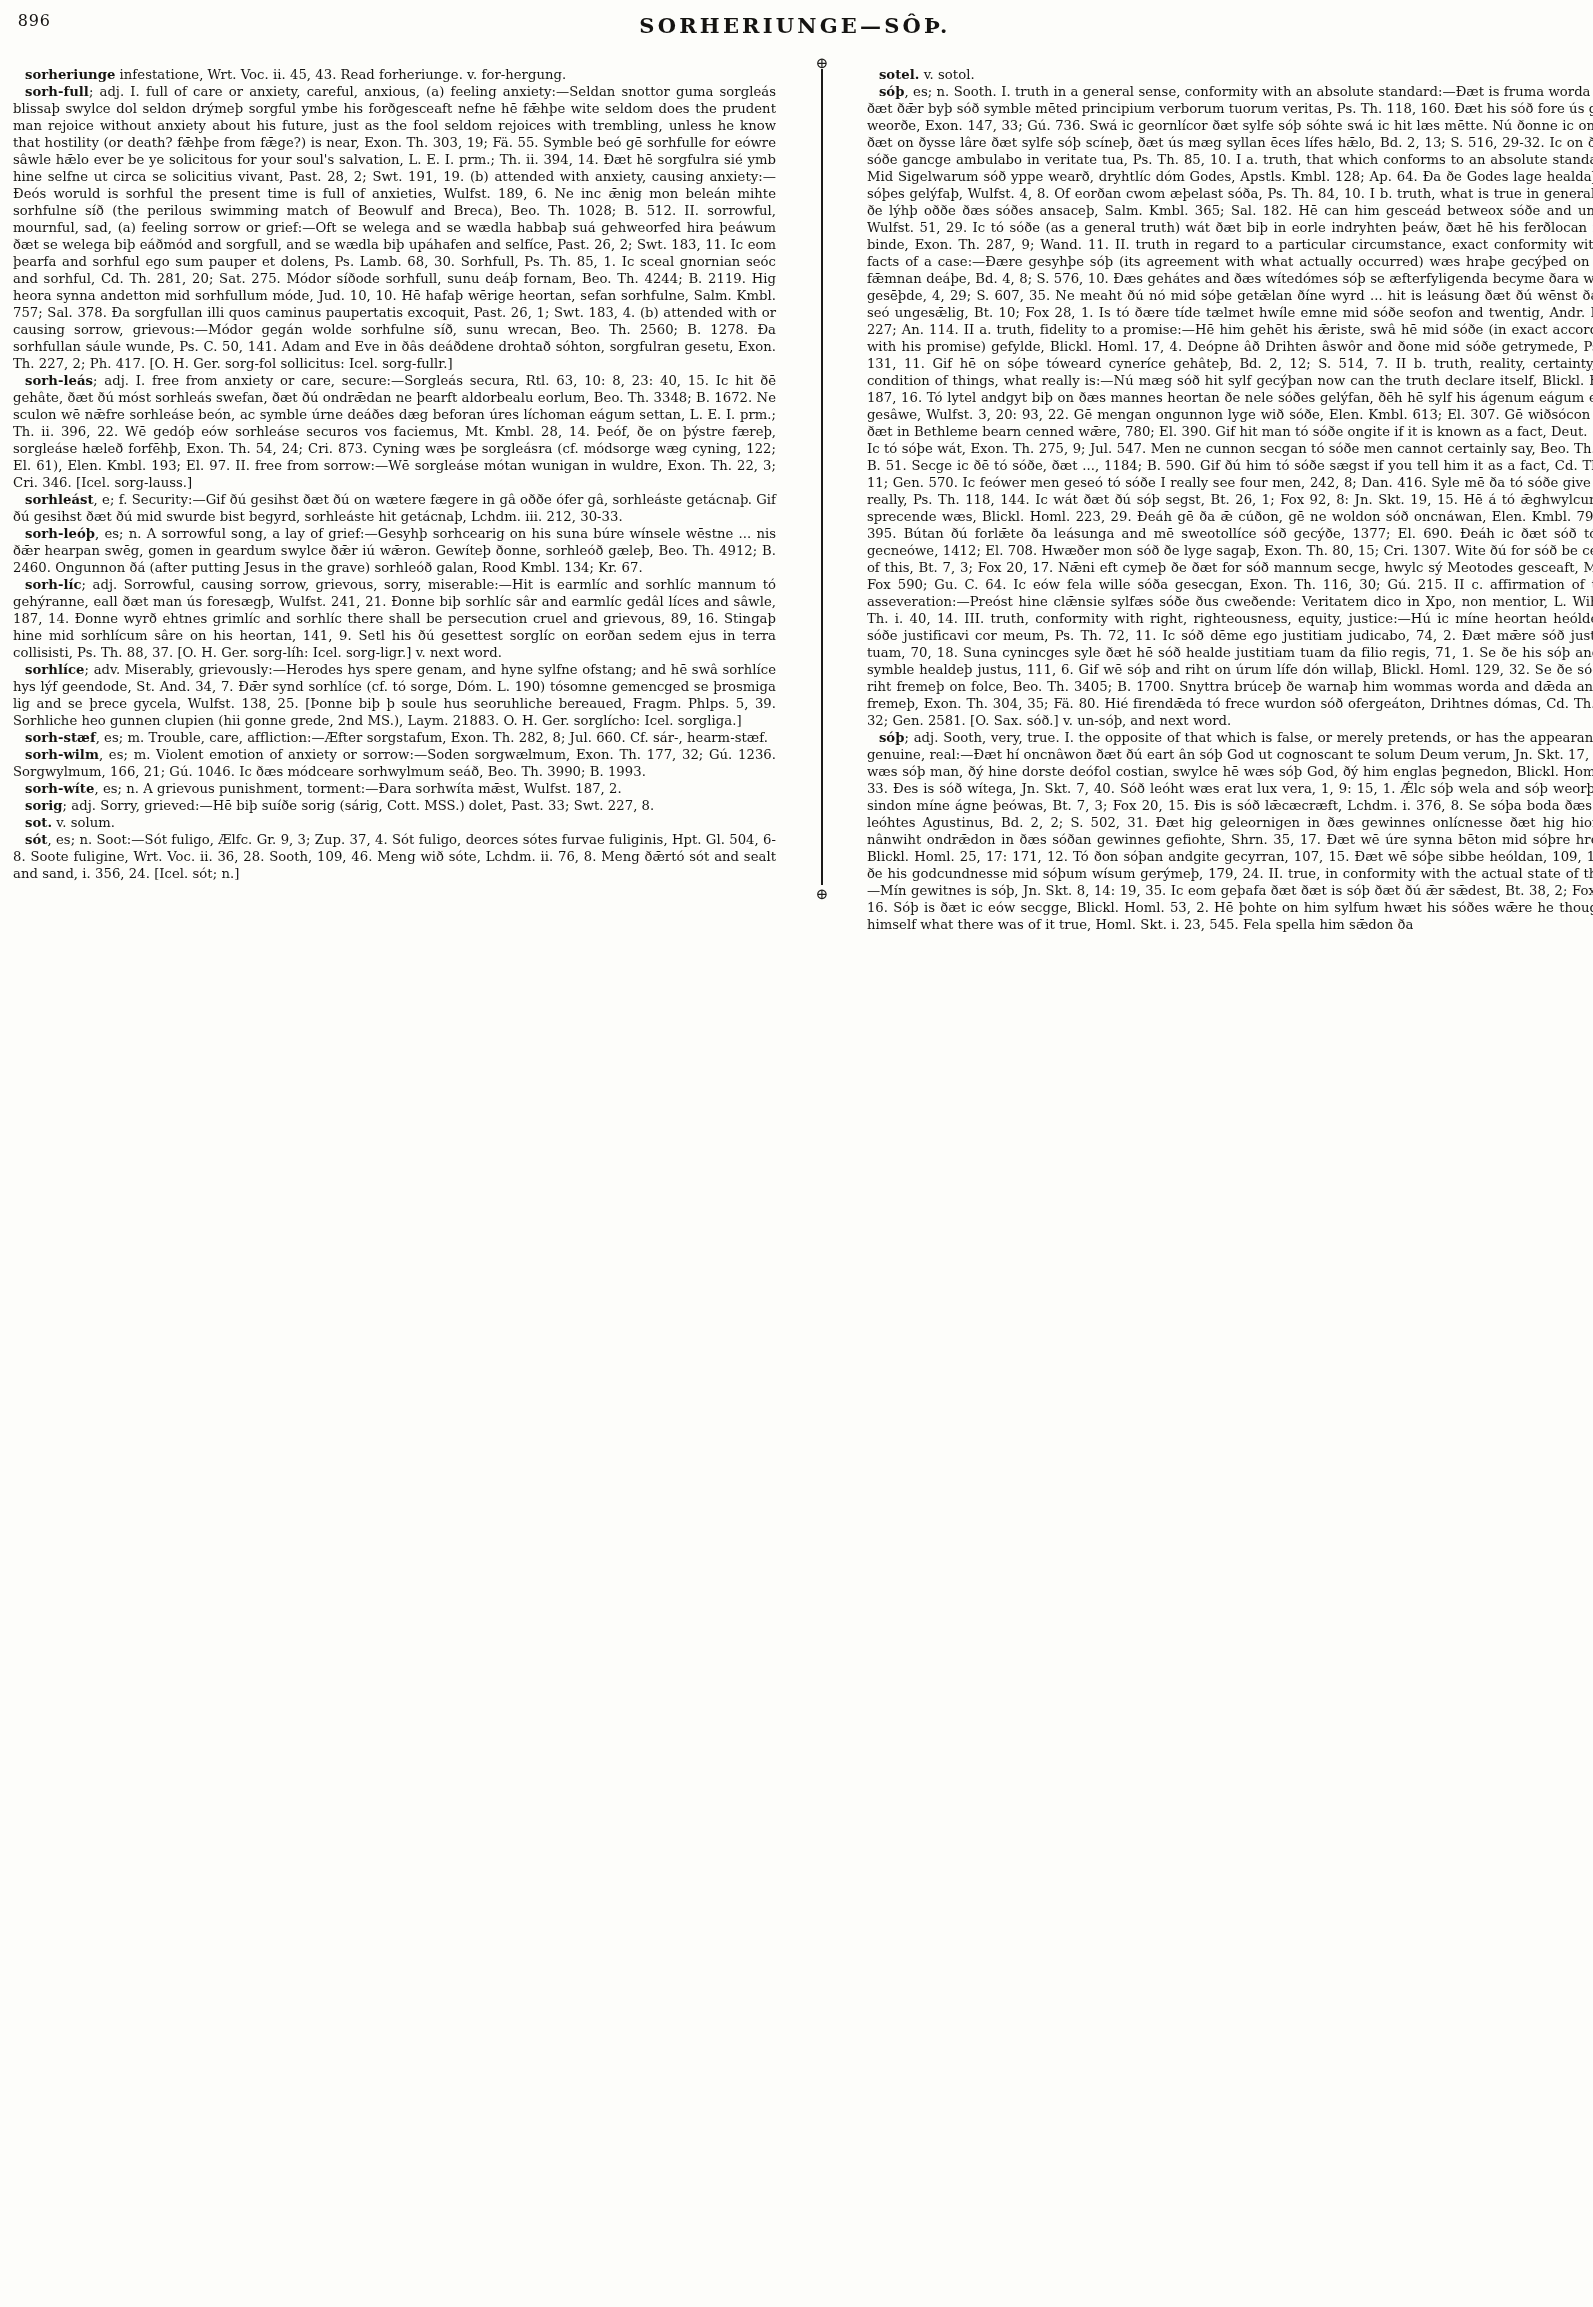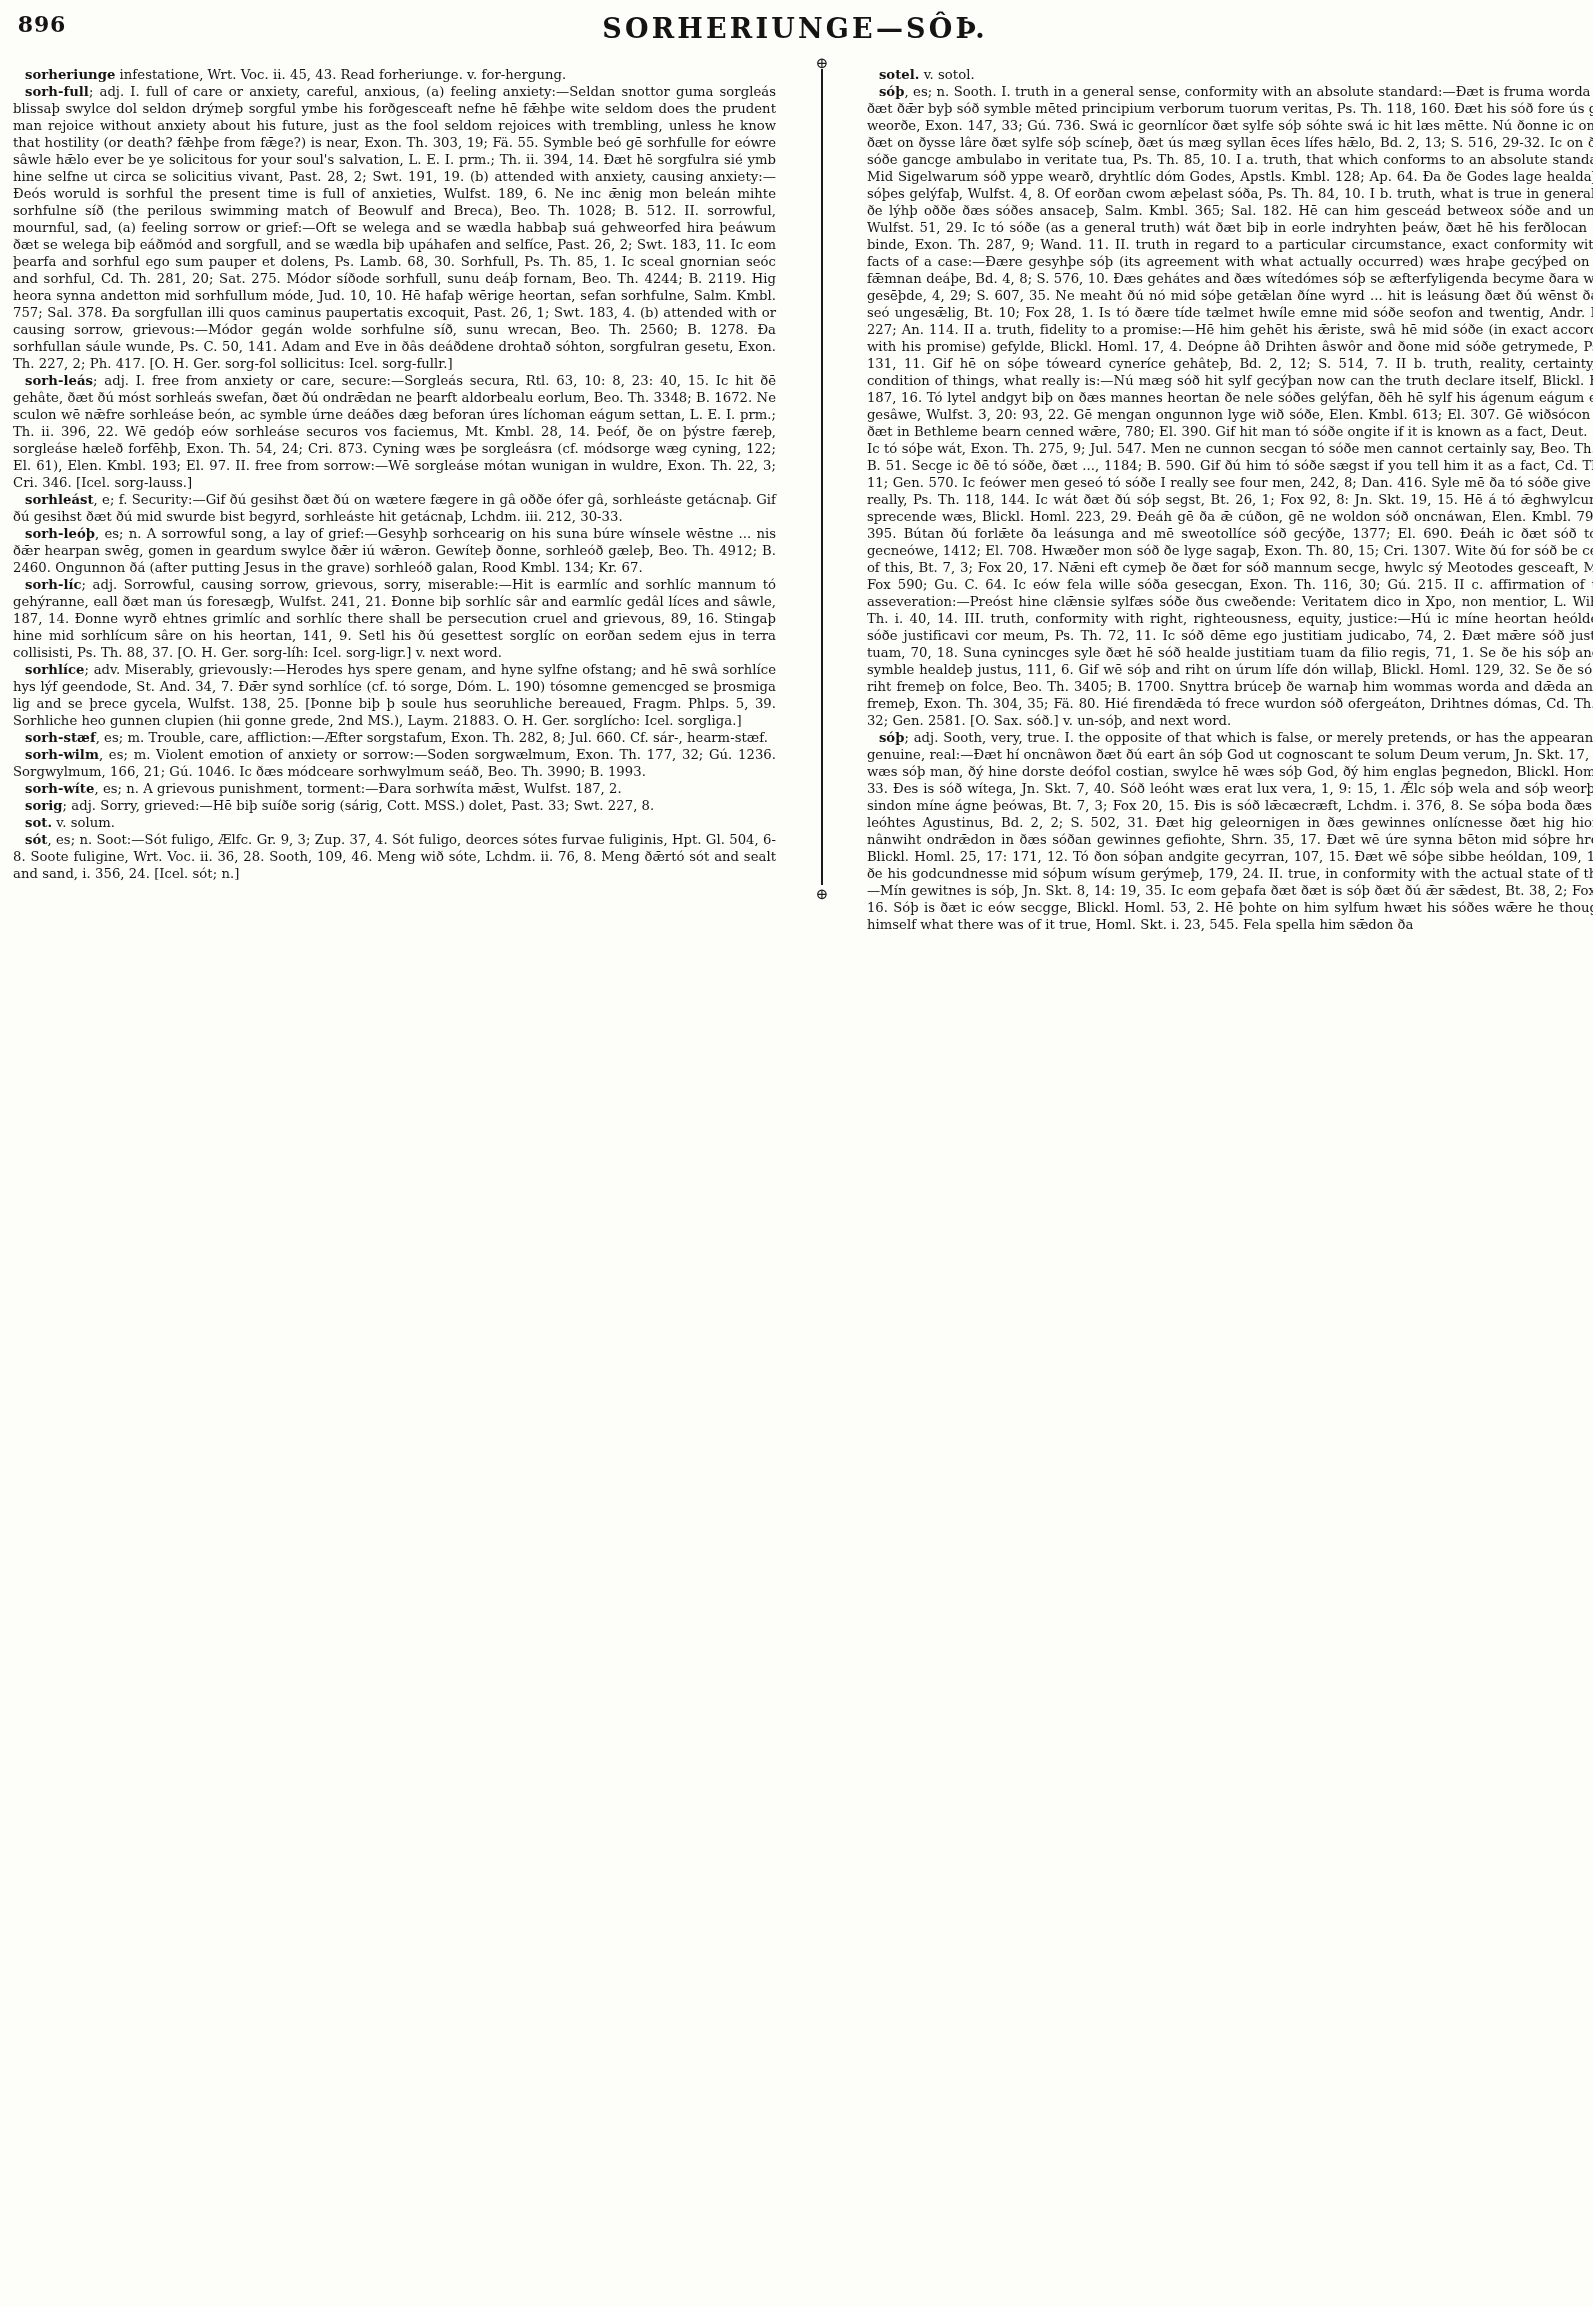--- a/index.html
+++ b/index.html
@@ -3,22 +3,22 @@
 <meta charset="utf-8">
 <style>
   html,body{margin:0;padding:0;background:#cfcfcb;}
   .page{
     width:1593px;height:2307px;box-sizing:border-box;position:relative;
     background:#fdfdfa;color:#151412;
     font-family:"DejaVu Serif","Liberation Serif",serif;
     padding:9.7px 16px 0 13px;overflow:hidden;
   }
   .header{position:relative;height:56px;}
-  .pageno{position:absolute;left:4.8px;top:1.6px;font-size:22px;font-weight:bold;letter-spacing:0.8px;}
-  .title{position:absolute;left:0;right:0;top:3.2px;text-align:center;font-size:27px;font-weight:bold;letter-spacing:3.2px;}
+  .pageno{position:absolute;left:4.8px;top:1.6px;font-size:16px;font-weight:normal;letter-spacing:0.8px;}
+  .title{position:absolute;left:0;right:0;top:3.2px;text-align:center;font-size:21px;font-weight:bold;letter-spacing:3.2px;}
   .columns{display:flex;align-items:stretch;gap:37px;}
   .col{
     width:763px;flex:0 0 763px;text-align:justify;
     font-size:13.2px;line-height:17px;letter-spacing:0.04px;
   }
   .col p{margin:0;text-indent:12px;}
   .hw{font-weight:bold;}
   .rule{position:relative;flex:0 0 1.6px;width:1.6px;background:#1c1b19;margin:3.2px 7.3px 48px 8px;}
   .orn{position:absolute;left:50%;transform:translateX(-50%);font-size:15.3px;color:#1c1b19;line-height:1;}
   .orn.top{top:-13px;}

